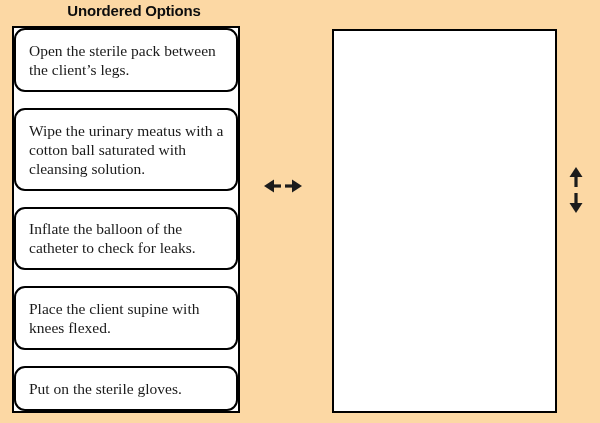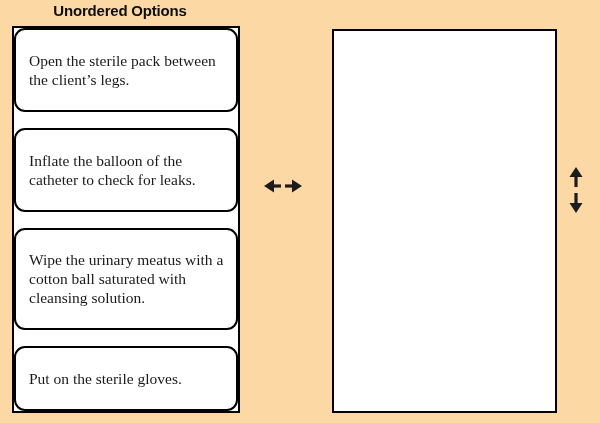--- a/index.html
+++ b/index.html
@@ -15,21 +15,21 @@
   .panel-title {
     position: absolute;
     top: 2px;
     text-align: center;
     font-weight: 700;
     font-size: 15px;
     letter-spacing: -0.2px;
     color: #0d0d0d;
     font-family: "Liberation Sans", sans-serif;
   }
-  .panel-title.left  { left: 6px;  width: 228px; }
+  .panel-title.left  { left: 20px;  width: 228px; }
   .panel-title.right { left: 332px; width: 225px; }
 
   .options-panel {
     position: absolute;
     left: 12px; top: 26px;
     width: 228px; height: 387px;
     box-sizing: border-box;
     background: #ffffff;
     border: 2px solid #000000;
     display: flex;
@@ -74,24 +74,27 @@
 <div class="stage">
 
   <div class="panel-title left">Unordered Options</div>
 
 
   <div class="options-panel">
     <div class="option-card">
       <span class="card-text">Open the sterile pack between the client’s legs.</span>
     </div>
     <div class="option-card">
+      <span class="card-text">Wipe the urinary meatus with a cotton ball saturated with cleansing solution.</span>
+    </div>
+    <div class="option-card">
       <span class="card-text">Inflate the balloon of the catheter to check for leaks.</span>
     </div>
     <div class="option-card">
-      <span class="card-text">Wipe the urinary meatus with a cotton ball saturated with cleansing solution.</span>
+      <span class="card-text">Place the client supine with knees flexed.</span>
     </div>
     <div class="option-card">
       <span class="card-text">Put on the sterile gloves.</span>
     </div>
   </div>
 
   <div class="response-panel"></div>
 
   <svg class="icon h-arrows" width="38" height="16" viewBox="0 0 38 16">
     <polygon points="0,8 10,1.5 10,14.5" fill="#1c1c1c"></polygon>

